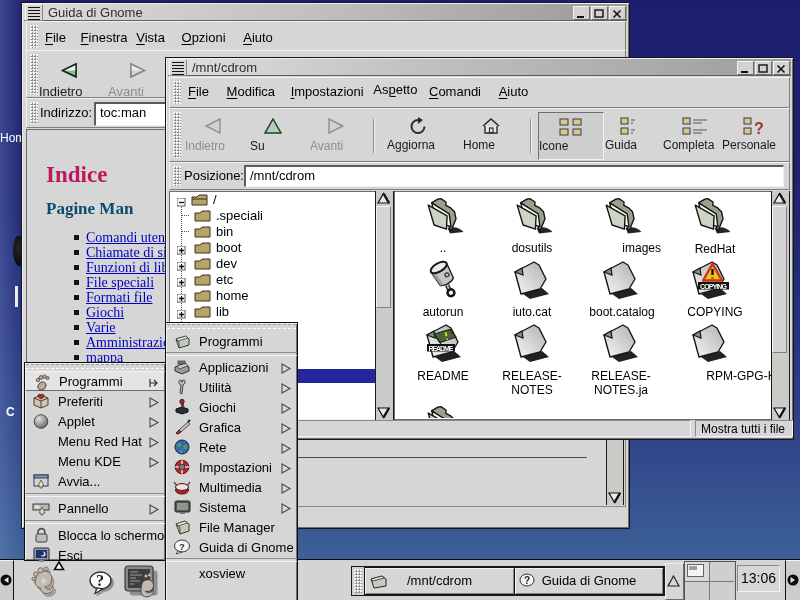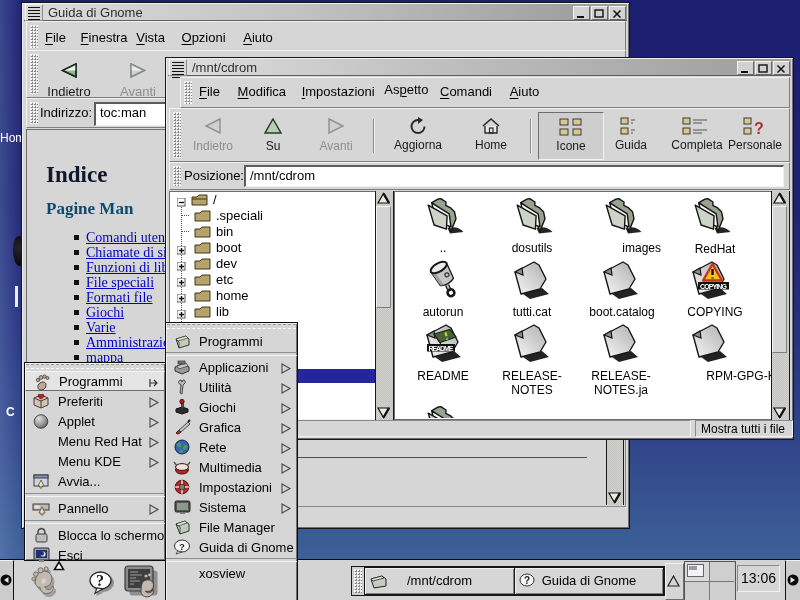--- a/index.html
+++ b/index.html
@@ -32,21 +32,21 @@
 .sbtn{position:absolute;width:15px;height:13px;}
 .thumb{position:absolute;left:0px;width:13px;background:#d4d4d4;border:1px solid #808080;border-top-color:#f4f4f4;border-left-color:#f4f4f4;}
 .menu{position:absolute;background:#d6d6d6;border:1px solid #0d0d0d;
   box-shadow:inset 1px 1px 0 #f0f0f0, inset -1px -1px 0 #707070;}
 .mi{height:20px;position:relative;color:#000;}
 .mi .txt{position:absolute;left:33px;top:3px;font-size:13px;}
 .mi .ic{position:absolute;left:7px;top:1px;width:19px;height:18px;}
 .mi .arr{position:absolute;right:5px;top:5px;}
 .msep{height:2px;border-top:1px solid #8e8e8e;border-bottom:1px solid #f4f4f4;margin:1px 0;}
 .tear{height:3px;border-top:1px dashed #9a9a9a;border-bottom:1px dashed #fdfdfd;margin:2px 1px;}
-.toollbl{font-size:12px;color:#1a1a1a;text-align:center;}
+.toollbl{font-size:12px;color:#1a1a1a;}
 .dis{color:#8e8e8e;}
 .treeitem{position:absolute;font-size:13px;color:#000;}
 .iconlbl{position:absolute;font-size:12px;color:#000;text-align:center;line-height:14px;}
 .lk{text-decoration:underline;}
 .lk::before{content:"";display:inline-block;width:5px;height:5px;background:#111;margin-right:7px;vertical-align:2px;}
 </style></head>
 <body>
 
 <div class="abs" style="left:0;top:131px;color:#fff;font-size:12px;">Hom</div>
 <div class="abs" style="left:13px;top:236px;width:12px;height:30px;background:radial-gradient(circle at 60% 40%,#26262e,#050508);border-radius:50% 30% 45% 60%;"></div>
@@ -115,21 +115,21 @@
   </div>
 
   <div class="row bevel" style="top:95px;height:28px;left:4px;right:3px;">
     <div class="grip"></div>
     <div style="position:absolute;left:13px;top:6px;">Indirizzo:</div>
     <div class="entry" style="left:67px;top:3px;width:240px;height:19px;font-size:13px;padding:1px 4px;">toc:man</div>
   </div>
 
   <div style="position:absolute;left:4px;right:3px;top:126px;bottom:21px;border:1px solid #8a8a8a;border-top-color:#6e6e6e;border-left-color:#6e6e6e;background:#d6d6d6;">
     <div style="position:absolute;left:0;top:0;right:17px;bottom:0;overflow:hidden;font-family:'Liberation Serif',serif;">
-      <div style="position:absolute;left:19px;top:32px;font-size:23px;font-weight:bold;color:#0f172a;">Indice</div>
+      <div style="position:absolute;left:19px;top:32px;font-size:23px;font-weight:bold;color:#be185d;">Indice</div>
       <div style="position:absolute;left:19px;top:69px;font-size:17px;font-weight:bold;color:#0c4a6e;">Pagine Man</div>
       <div style="position:absolute;left:47px;top:100px;font-size:14px;color:#0000c4;line-height:15px;">
         <div class="lk">Comandi utenti</div>
           <div class="lk">Chiamate di sistem</div>
           <div class="lk">Funzioni di librerie</div>
         <div class="lk">File speciali</div>
           <div class="lk">Formati file</div>
           <div class="lk">Giochi</div>
           <div class="lk">Varie</div>
         <div class="lk">Amministrazione d</div>
@@ -175,21 +175,21 @@
           </svg>
         </div>
       <div class="wb">
           <svg width="11" height="10">
             <path d="M1.5 1.5 L8.5 8.5 M8.5 1.5 L1.5 8.5" stroke="#111" stroke-width="1.5"></path>
           </svg>
         </div>
     </div>
   </div>
 
-  <div class="row bevel" style="top:19px;height:29px;left:14px;right:3px;padding-left:12px;">
+  <div class="row bevel" style="top:19px;height:29px;left:3px;right:3px;padding-left:12px;">
     <div class="grip"></div>
     <div style="position:absolute;left:18px;top:6px;">
       <span class="mitem" style="margin-left:0;"><u>F</u>ile</span>
       <span class="mitem" style="margin-left:14px;"><u>M</u>odifica</span>
       <span class="mitem" style="margin-left:12px;"><u>I</u>mpostazioni</span>
       <span class="mitem" style="margin-left:6px;position:relative;top:-2px;">As<u>p</u>etto</span>
       <span class="mitem" style="margin-left:8px;"><u>C</u>omandi</span>
       <span class="mitem" style="margin-left:14px;"><u>A</u>iuto</span>
     </div>
   </div>
@@ -440,21 +440,21 @@
         <use href="#doc" x="209" y="132"></use>
         <use href="#doc" x="298" y="132"></use>
 
         <use href="#fold" x="29" y="212"></use>
       </svg>
       <div class="iconlbl" style="left:8px;top:49px;width:80px;">..</div>
       <div class="iconlbl" style="left:97px;top:49px;width:80px;">dosutils</div>
       <div class="iconlbl" style="left:186px;top:49px;width:80px;text-align:right;">images</div>
       <div class="iconlbl" style="left:280px;top:50px;width:80px;">RedHat</div>
       <div class="iconlbl" style="left:8px;top:113px;width:80px;">autorun</div>
-      <div class="iconlbl" style="left:97px;top:113px;width:80px;">tutti.cat</div>
+      <div class="iconlbl" style="left:97px;top:113px;width:80px;">iuto.cat</div>
       <div class="iconlbl" style="left:182px;top:113px;width:90px;">boot.catalog</div>
       <div class="iconlbl" style="left:280px;top:113px;width:80px;">COPYING</div>
       <div class="iconlbl" style="left:8px;top:177px;width:80px;">README</div>
       <div class="iconlbl" style="left:97px;top:177px;width:80px;">RELEASE-<br>NOTES</div>
       <div class="iconlbl" style="left:186px;top:177px;width:80px;">RELEASE-<br>NOTES.ja</div>
       <div class="iconlbl" style="left:274px;top:177px;width:92px;margin-left:34px;">RPM-GPG-KEY</div>
     </div>
     <div class="sb" style="right:0;top:0;width:17px;bottom:0;">
       <div class="sbtn" style="top:1px;"><svg width="15" height="13">
             <path d="M7.5 1.5 L13 11 L2 11 Z" fill="#eaeae8" stroke="#111" stroke-width="1.2"></path>
@@ -717,42 +717,42 @@
           <circle cx="9" cy="9" r="7" fill="#3a62b8" stroke="#15254a"></circle>
           <path d="M5 5 C7 4 9 6 8 8 C7 10 4 9 4 7 Z M11 7 C13 6 15 8 14 10 C13 12 10 12 10 10 Z M7 12 C9 11 11 13 9 15 C7 16 6 13 7 12 Z" fill="#4aa04a"></path>
         </svg></span>
       <span class="txt">Rete</span>
       <span class="arr"><svg width="12" height="11">
           <path d="M2 1 L10 5.5 L2 10 Z" fill="#d6d6d6" stroke="#4a4a4a" stroke-width="1.1"></path>
         </svg></span>
     </div>
   <div class="mi">
       <span class="ic"><svg width="19" height="18" viewBox="0 0 19 18">
+          <circle cx="9" cy="9" r="6.8" fill="#b82828" stroke="#4a0c0c"></circle>
+          <circle cx="9" cy="9" r="3" fill="#7a7a7a" stroke="#333"></circle>
+          <path d="M9 2.2 L9 6 M9 12 L9 15.8 M2.2 9 L6 9 M12 9 L15.8 9" stroke="#e8d8d8" stroke-width="1.6"></path>
+        </svg></span>
+      <span class="txt">Impostazioni</span>
+      <span class="arr"><svg width="12" height="11">
+          <path d="M2 1 L10 5.5 L2 10 Z" fill="#d6d6d6" stroke="#4a4a4a" stroke-width="1.1"></path>
+        </svg></span>
+    </div>
+  <div class="mi">
+      <span class="ic"><svg width="19" height="18" viewBox="0 0 19 18">
           <ellipse cx="9" cy="12" rx="6.5" ry="4" fill="#b82020" stroke="#4a0c0c"></ellipse>
           <ellipse cx="9" cy="9" rx="6.5" ry="3.4" fill="#e8e4e0" stroke="#4a0c0c"></ellipse>
           <path d="M4 8 L1 4 M14 8 L17 4" stroke="#5a4a3a" stroke-width="1.3"></path>
         </svg></span>
       <span class="txt">Multimedia</span>
       <span class="arr"><svg width="12" height="11">
           <path d="M2 1 L10 5.5 L2 10 Z" fill="#d6d6d6" stroke="#4a4a4a" stroke-width="1.1"></path>
         </svg></span>
     </div>
   <div class="mi">
       <span class="ic"><svg width="19" height="18" viewBox="0 0 19 18">
-          <circle cx="9" cy="9" r="6.8" fill="#b82828" stroke="#4a0c0c"></circle>
-          <circle cx="9" cy="9" r="3" fill="#7a7a7a" stroke="#333"></circle>
-          <path d="M9 2.2 L9 6 M9 12 L9 15.8 M2.2 9 L6 9 M12 9 L15.8 9" stroke="#e8d8d8" stroke-width="1.6"></path>
-        </svg></span>
-      <span class="txt">Impostazioni</span>
-      <span class="arr"><svg width="12" height="11">
-          <path d="M2 1 L10 5.5 L2 10 Z" fill="#d6d6d6" stroke="#4a4a4a" stroke-width="1.1"></path>
-        </svg></span>
-    </div>
-  <div class="mi">
-      <span class="ic"><svg width="19" height="18" viewBox="0 0 19 18">
           <rect x="2" y="3" width="15" height="11" rx="1.5" fill="#555" stroke="#222"></rect>
           <rect x="4" y="5" width="11" height="7" fill="#8a9a8a"></rect>
           <rect x="7" y="14" width="5" height="2" fill="#777"></rect>
         </svg></span>
       <span class="txt">Sistema</span>
       <span class="arr"><svg width="12" height="11">
           <path d="M2 1 L10 5.5 L2 10 Z" fill="#d6d6d6" stroke="#4a4a4a" stroke-width="1.1"></path>
         </svg></span>
     </div>
   <div class="mi">

